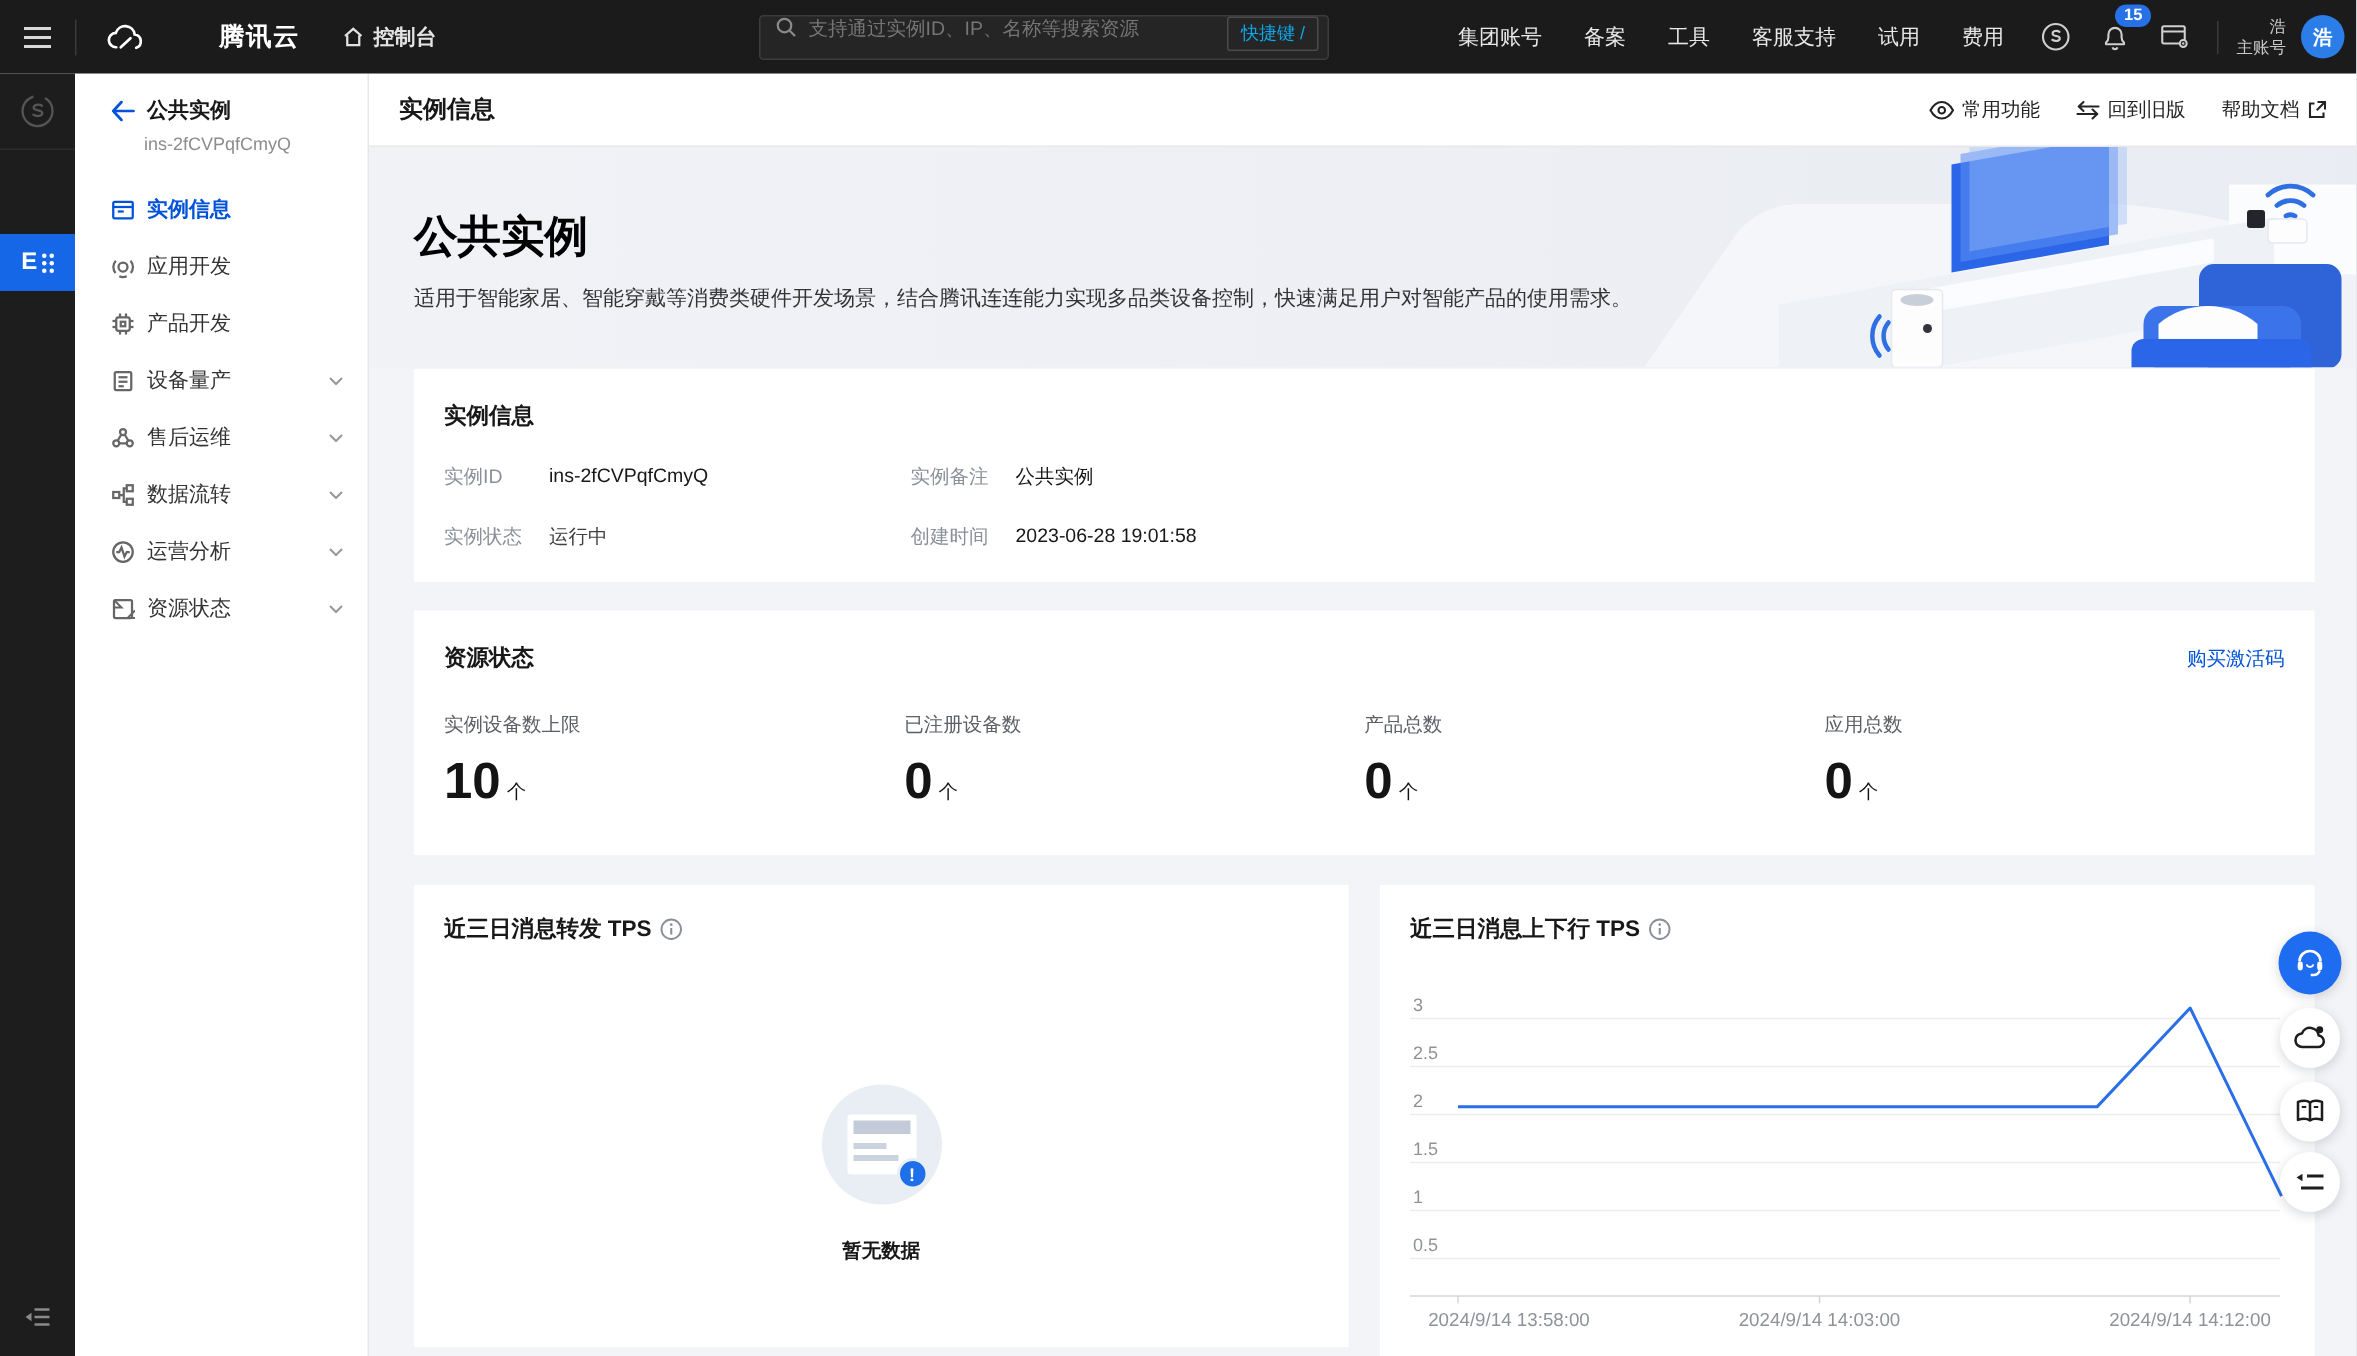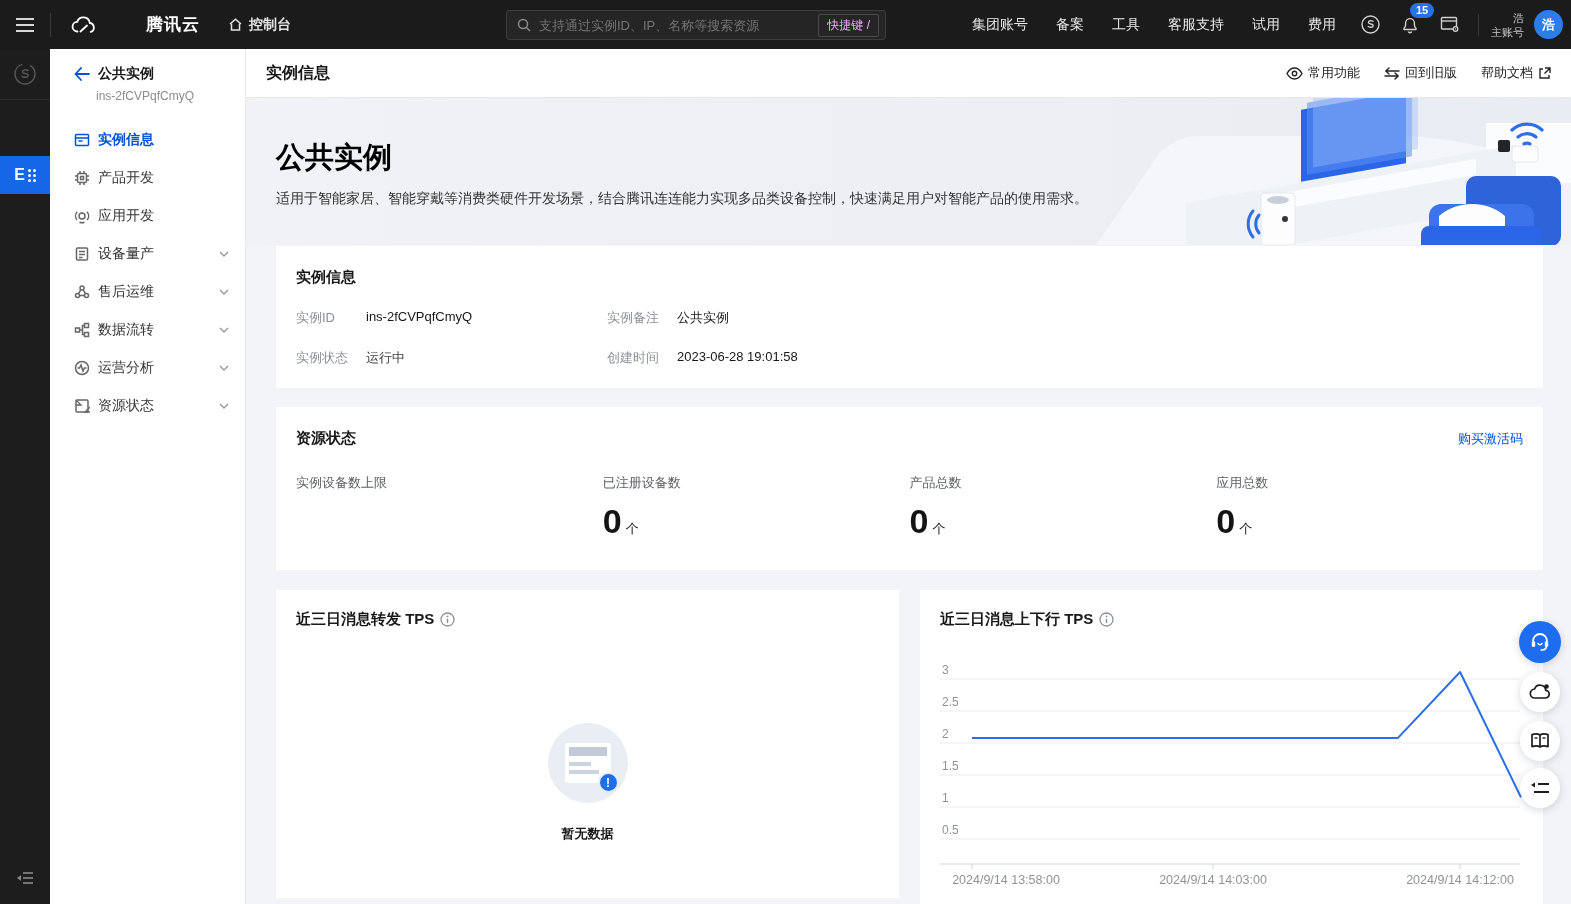--- a/index.html
+++ b/index.html
@@ -8,24 +8,24 @@
   .screen { position:relative; width:1571px; height:904px; background:#f3f4f7; overflow:hidden; margin:0 auto; }
 
   
   .topbar { position:absolute; left:0; top:0; width:1571px; height:49px; background:#1b1b1b; display:flex; align-items:center; z-index:60; }
   .tb-left { display:flex; align-items:center; height:100%; }
   .tb-burger { width:50px; height:100%; display:flex; align-items:center; justify-content:center; cursor:pointer; }
   .tb-vdiv { width:1px; height:24px; background:#3a3a3a; }
   .tb-logo { display:flex; align-items:center; gap:7px; padding:0 18px 0 20px; cursor:pointer; }
   .tb-logo-text { color:#fff; font-size:17px; font-weight:700; letter-spacing:1px;margin-left:42px; }
   .tb-console { display:flex; align-items:center; gap:6px; color:#e3e3e3; font-size:14px; font-weight:600; cursor:pointer; padding:0 10px;font-family:Liberation Serif, serif; }
-  .tb-search { position:absolute; left:506px; top:10px; width:380px; height:30px; background:#252525; border:1px solid #3d3d3d; border-radius:3px; display:flex; align-items:center; padding:0 6px 0 10px; }
+  .tb-search { position:absolute; left:506px; top:10px; width:380px; height:30px; background:#252525; border:1px solid #3d3d3d; border-radius:3px; display:flex; align-items:flex-start; padding:0 6px 0 10px; }
   .tb-search input { flex:1; background:transparent; border:none; outline:none; color:#cfcfcf; font-size:13px; margin-left:8px; font-family:"Liberation Sans","DejaVu Sans",sans-serif; }
   .tb-search input::placeholder { color:#757575; }
-  .tb-kbd { border:1px solid #4b4b4b; border-radius:2px; color:#f0abfc; font-size:12px; padding:2px 8px; white-space:nowrap; }
+  .tb-kbd { border:1px solid #4b4b4b; border-radius:2px; color:#0ea5e9; font-size:12px; padding:2px 8px; white-space:nowrap; }
   .tb-right { position:absolute; right:0; top:0; height:49px; display:flex; align-items:center; gap:0; padding-right:0; }
   .tb-item { color:#e8e8e8; font-size:14px; padding:0 14px; cursor:pointer; white-space:nowrap; }
   .tb-ico { width:40px; height:49px; display:flex; align-items:center; justify-content:center; cursor:pointer; position:relative; }
   .tb-badge { position:absolute; top:3px; left:20px; background:#2670e8; color:#fff; font-size:11px; font-weight:700; border-radius:9px; padding:1px 6px; line-height:13px; }
   .tb-divider2 { width:1px; height:22px; background:#3a3a3a; margin:0 8px; }
   .tb-account { text-align:right; color:#c9c9c9; font-size:11px; line-height:14px; margin:0 10px 0 4px; cursor:pointer; }
   .tb-avatar { width:29px; height:29px; border-radius:50%; background:#2b7de8; color:#fff; font-size:13px; font-weight:700; display:flex; align-items:center; justify-content:center; margin-right:8px; cursor:pointer; }
 
   
   .rail { position:absolute; left:0; top:49px; width:50px; height:855px; background:#1d1d1d; z-index:50; }
@@ -224,42 +224,42 @@
               <rect x="1.5" y="2.5" width="13" height="11" rx="1"></rect>
               <line x1="1.5" y1="6" x2="14.5" y2="6"></line>
               <line x1="4.5" y1="9" x2="8.5" y2="9"></line>
             </svg>
           </span>
         <span>实例信息</span>
       </div>
       <div class="sb-item">
         <span class="sb-ic">
             <svg width="16" height="16" viewBox="0 0 16 16" fill="none" stroke-width="1.5">
+              <circle cx="8" cy="8" r="3"></circle>
+              <path d="M3.2 3.8A6.3 6.3 0 0 0 3 12m10-8.2A6.3 6.3 0 0 1 13.2 12M5.5 14.2a6.5 6.5 0 0 0 5 0"></path>
+            </svg>
+          </span>
+        <span>应用开发</span>
+      </div>
+      <div class="sb-item">
+        <span class="sb-ic">
+            <svg width="16" height="16" viewBox="0 0 16 16" fill="none" stroke-width="1.5">
               <rect x="3.5" y="3.5" width="9" height="9" rx="1.5"></rect>
               <rect x="6.5" y="6.5" width="3" height="3"></rect>
               <line x1="6" y1="1" x2="6" y2="3.5"></line>
               <line x1="10" y1="1" x2="10" y2="3.5"></line>
               <line x1="6" y1="12.5" x2="6" y2="15"></line>
               <line x1="10" y1="12.5" x2="10" y2="15"></line>
               <line x1="1" y1="6" x2="3.5" y2="6"></line>
               <line x1="1" y1="10" x2="3.5" y2="10"></line>
               <line x1="12.5" y1="6" x2="15" y2="6"></line>
               <line x1="12.5" y1="10" x2="15" y2="10"></line>
             </svg>
           </span>
         <span>产品开发</span>
-      </div>
-      <div class="sb-item">
-        <span class="sb-ic">
-            <svg width="16" height="16" viewBox="0 0 16 16" fill="none" stroke-width="1.5">
-              <circle cx="8" cy="8" r="3"></circle>
-              <path d="M3.2 3.8A6.3 6.3 0 0 0 3 12m10-8.2A6.3 6.3 0 0 1 13.2 12M5.5 14.2a6.5 6.5 0 0 0 5 0"></path>
-            </svg>
-          </span>
-        <span>应用开发</span>
       </div>
       <div class="sb-item">
         <span class="sb-ic">
             <svg width="16" height="16" viewBox="0 0 16 16" fill="none" stroke-width="1.5">
               <rect x="2.5" y="2" width="11" height="12" rx="1"></rect>
               <line x1="5" y1="5.5" x2="11" y2="5.5"></line>
               <line x1="5" y1="8.5" x2="11" y2="8.5"></line>
               <line x1="5" y1="11.5" x2="8.5" y2="11.5"></line>
             </svg>
           </span>
@@ -411,20 +411,21 @@
     </div>
 
     <div class="card c-resource">
       <div class="res-head">
         <span class="card-title">资源状态</span>
         <span class="res-link">购买激活码</span>
       </div>
       <div class="stats">
         <div>
           <div class="stat-label">实例设备数上限</div>
+          <div class="stat-num"><span>10</span><span class="stat-unit">个</span></div>
         </div>
         <div>
           <div class="stat-label">已注册设备数</div>
           <div class="stat-num"><span>0</span><span class="stat-unit">个</span></div>
         </div>
         <div>
           <div class="stat-label">产品总数</div>
           <div class="stat-num"><span>0</span><span class="stat-unit">个</span></div>
         </div>
         <div>

